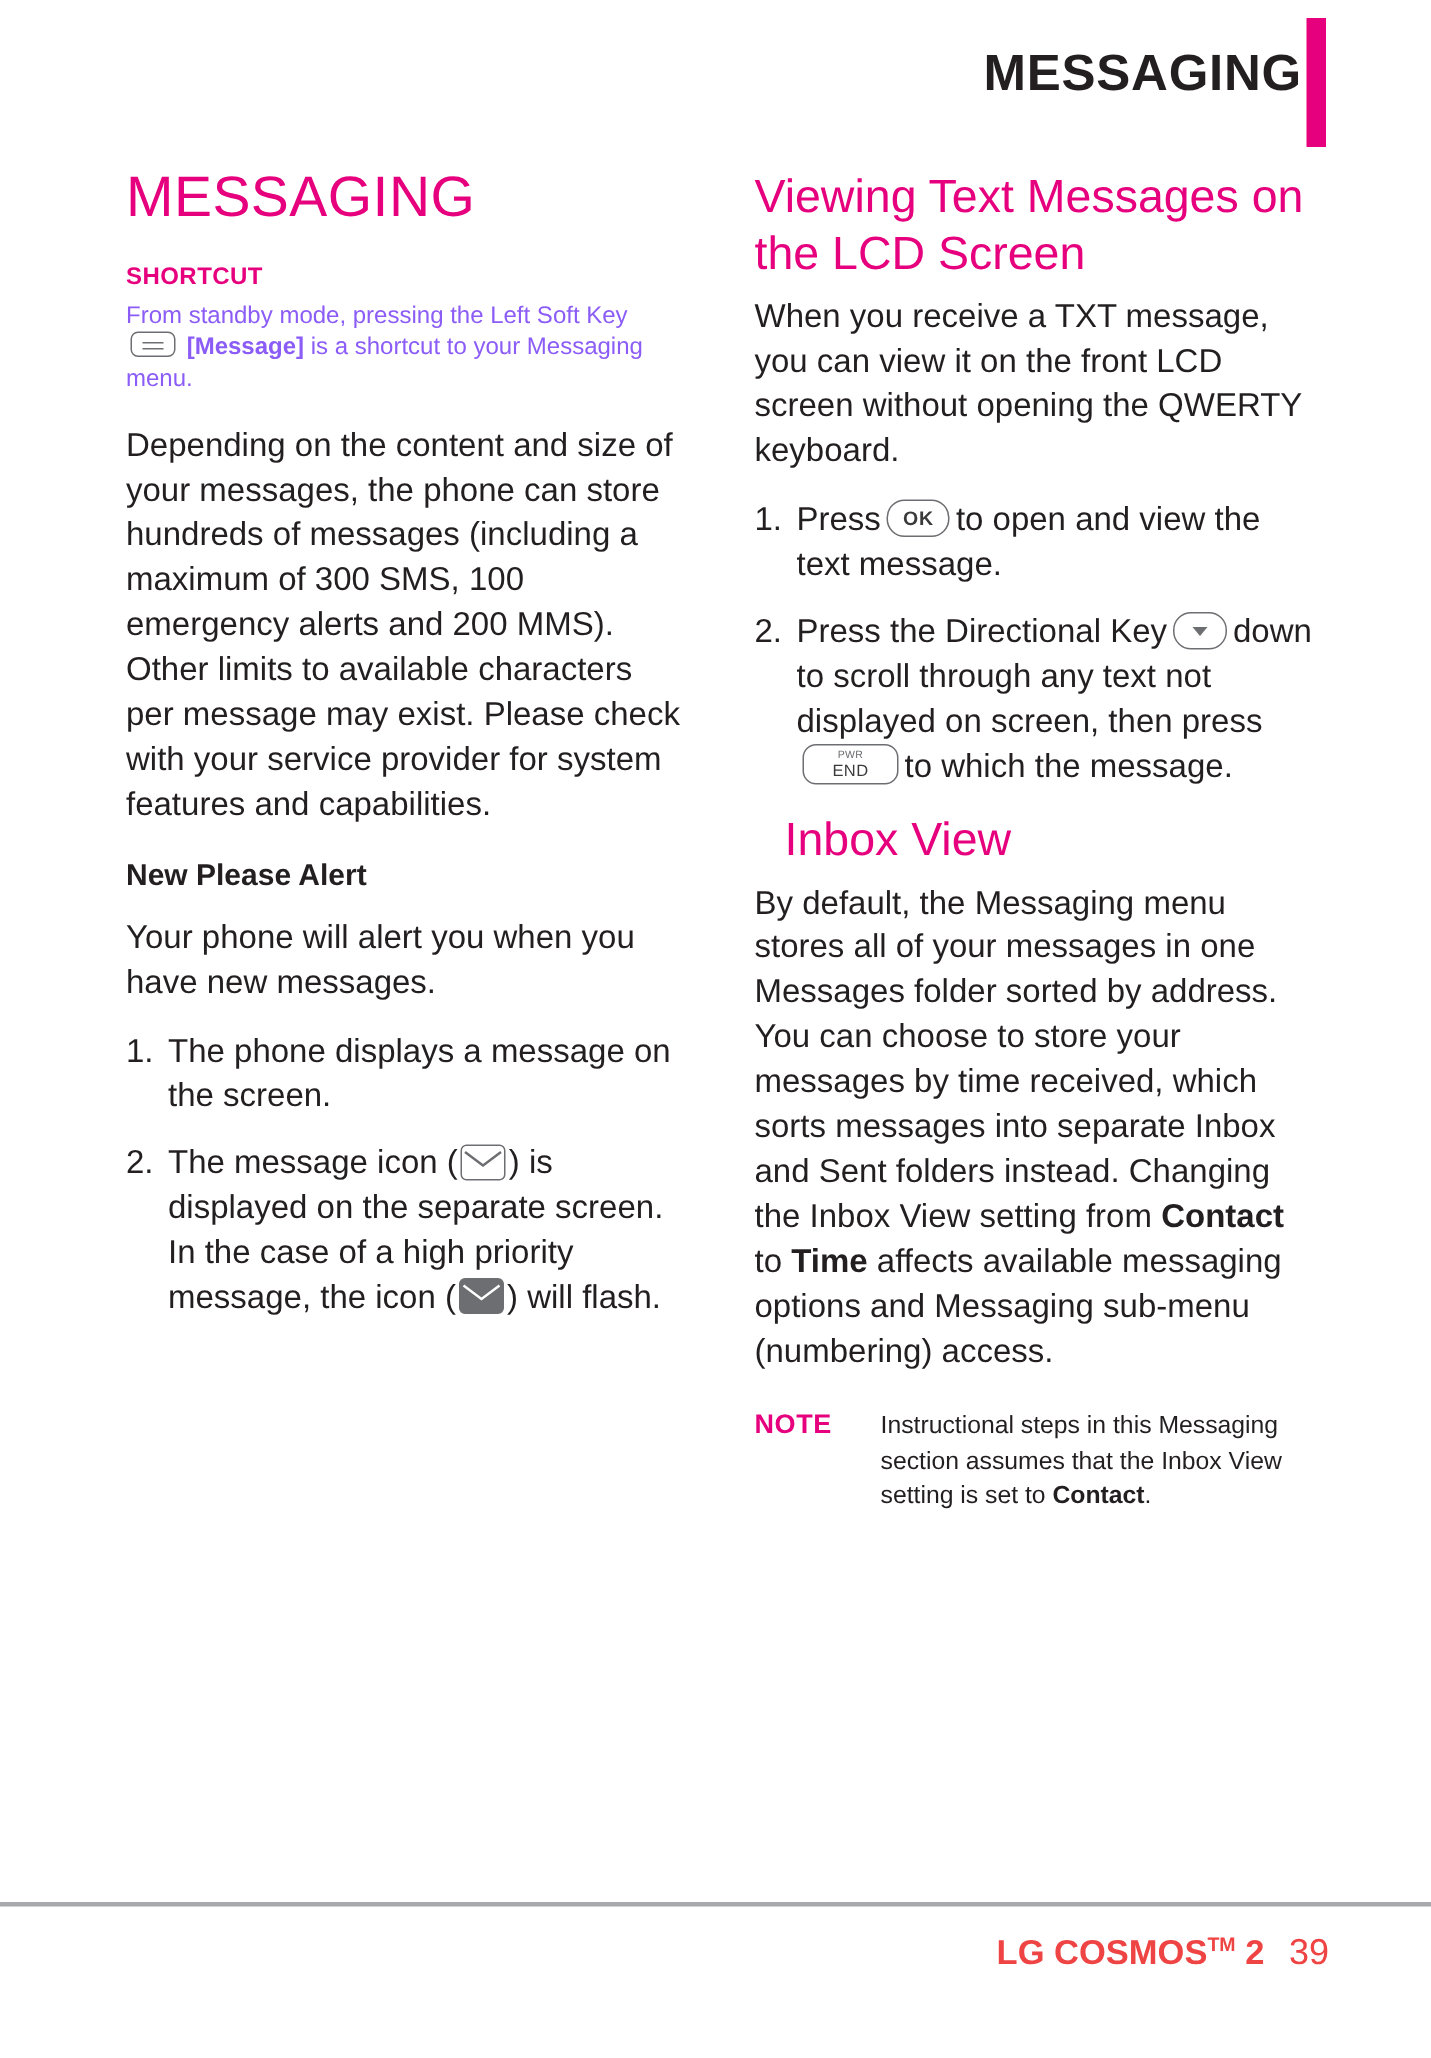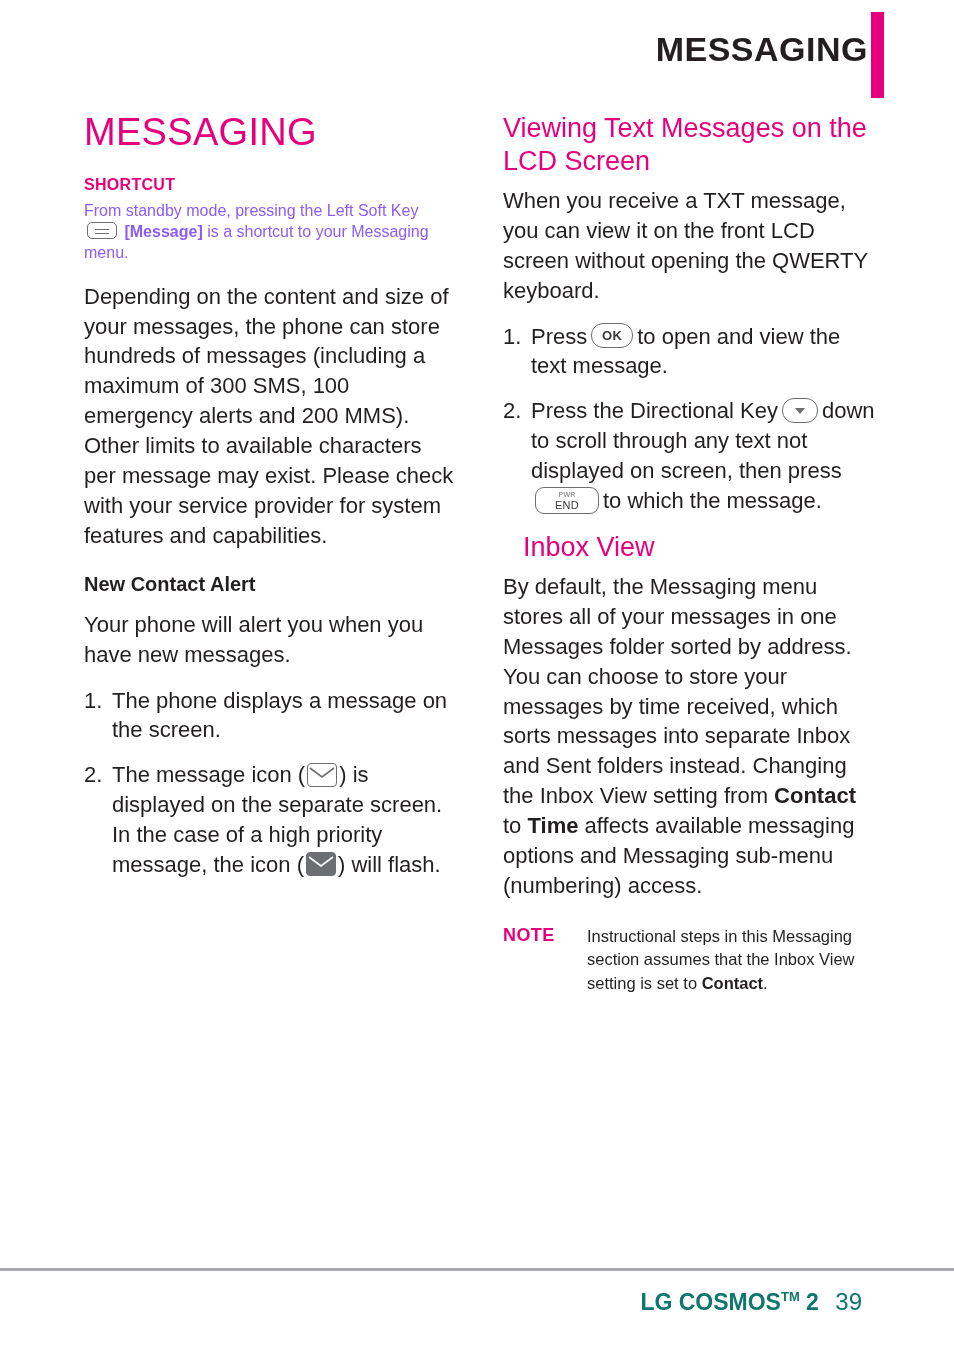--- a/index.html
+++ b/index.html
@@ -66,21 +66,21 @@
   
   h1.page-title {
     font-size: 38px;
     font-weight: normal;
     color: #e6007e;
     margin: 0 0 22px 0;
     letter-spacing: 0.3px;
     line-height: 1.1;
   }
   h2.section-head {
-    font-size: 27px;
+    font-size: 31px;
     font-weight: normal;
     color: #e6007e;
     margin: 0 0 8px 0;
     line-height: 1.22;
   }
   h2.section-head.tight {
     margin-top: 6px;
     margin-left: 20px;
   }
   h3.shortcut-head {
@@ -276,25 +276,25 @@
   .footer-rule {
     position: absolute;
     left: 0;
     top: 1268px;
     width: 954px;
     height: 3px;
     background: #a7a9ac;
   }
   .footer {
     position: absolute;
-    right: 92px;
+    right: 68px;
     top: 1288px;
     font-size: 23px;
     font-weight: bold;
-    color: #0f766e;
+    color: #ef4444;
     white-space: nowrap;
   }
   .footer .tm {
     font-size: 13px;
     vertical-align: super;
     font-weight: bold;
   }
   .footer .pg {
     font-weight: normal;
     margin-left: 10px;
@@ -319,21 +319,21 @@
 
     <p class="small">
       <span>From standby mode, pressing the Left Soft Key</span>
       <span class="key key-softkey"></span>
       <span class="bold">[Message]</span>
       <span>is a shortcut to your Messaging menu.</span>
     </p>
 
     <p class="body">Depending on the content and size of your messages, the phone can store hundreds of messages (including a maximum of 300 SMS, 100 emergency alerts and 200 MMS). Other limits to available characters per message may exist. Please check with your service provider for system features and capabilities.</p>
 
-    <h3 class="sub-head">New Contact Alert</h3>
+    <h3 class="sub-head">New Please Alert</h3>
 
     <p class="body">Your phone will alert you when you have new messages.</p>
 
     <div class="ol">
       <div class="li">
         <span class="num">1.</span>
         <span>The phone displays a message on the screen.</span>
       </div>
       <div class="li">
         <span class="num">2.</span>

